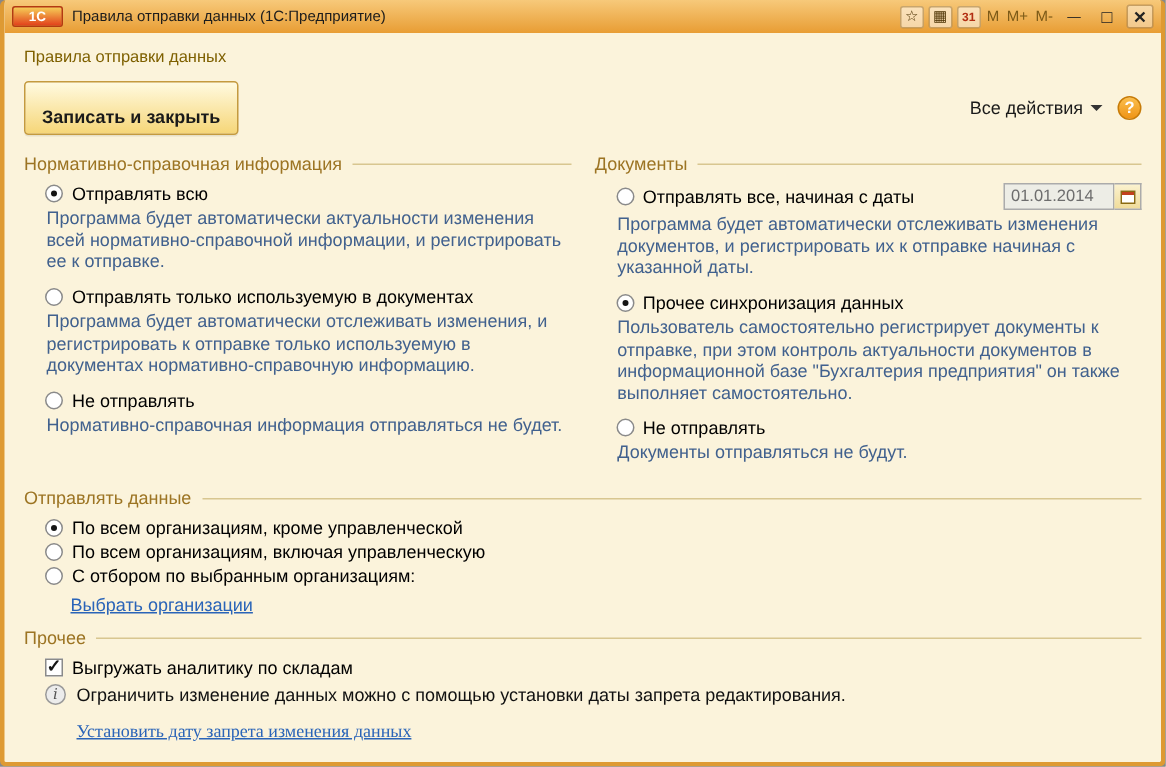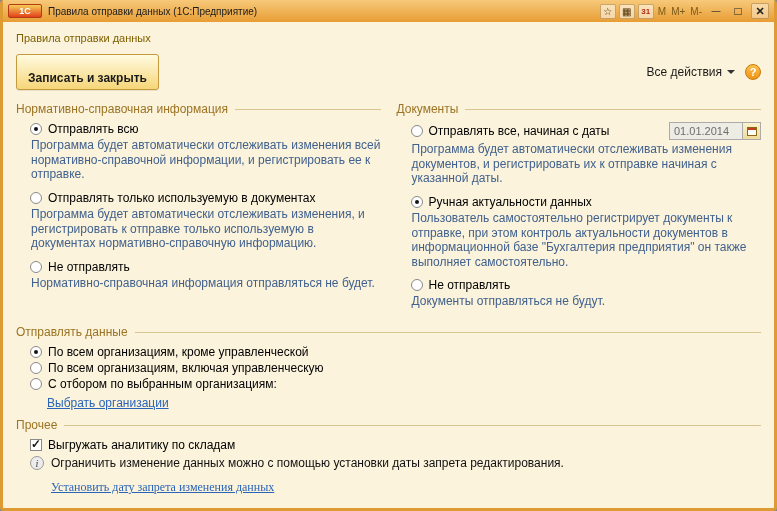--- a/index.html
+++ b/index.html
@@ -148,21 +148,21 @@
         <div class="group-header">
           <span>Нормативно-справочная информация</span>
           <span class="line"></span>
         </div>
         <div class="group-content">
 
           <div class="opt-row">
             <span class="radio checked"></span>
             <span class="opt-label">Отправлять всю</span>
           </div>
-          <div class="desc">Программа будет автоматически отслеживать изменения всей нормативно-справочной информации, и регистрировать ее к отправке.</div>
+          <div class="desc">Программа будет автоматически актуальности изменения всей нормативно-справочной информации, и регистрировать ее к отправке.</div>
 
           <div class="opt-row">
             <span class="radio"></span>
             <span class="opt-label">Отправлять только используемую в документах</span>
           </div>
           <div class="desc">Программа будет автоматически отслеживать изменения, и регистрировать к отправке только используемую в документах нормативно-справочную информацию.</div>
 
           <div class="opt-row">
             <span class="radio"></span>
             <span class="opt-label">Не отправлять</span>
@@ -186,21 +186,21 @@
               <input class="date-input" value="01.01.2014" style="">
               <span class="cal-btn">
                 <span class="cal-glyph"></span>
               </span>
             </span>
           </div>
           <div class="desc">Программа будет автоматически отслеживать изменения документов, и регистрировать их к отправке начиная с указанной даты.</div>
 
           <div class="opt-row">
             <span class="radio checked"></span>
-            <span class="opt-label">Ручная актуальности данных</span>
+            <span class="opt-label">Прочее синхронизация данных</span>
           </div>
           <div class="desc">Пользователь самостоятельно регистрирует документы к отправке, при этом контроль актуальности документов в информационной базе "Бухгалтерия предприятия" он также выполняет самостоятельно.</div>
 
           <div class="opt-row">
             <span class="radio"></span>
             <span class="opt-label">Не отправлять</span>
           </div>
           <div class="desc">Документы отправляться не будут.</div>
 
         </div>

